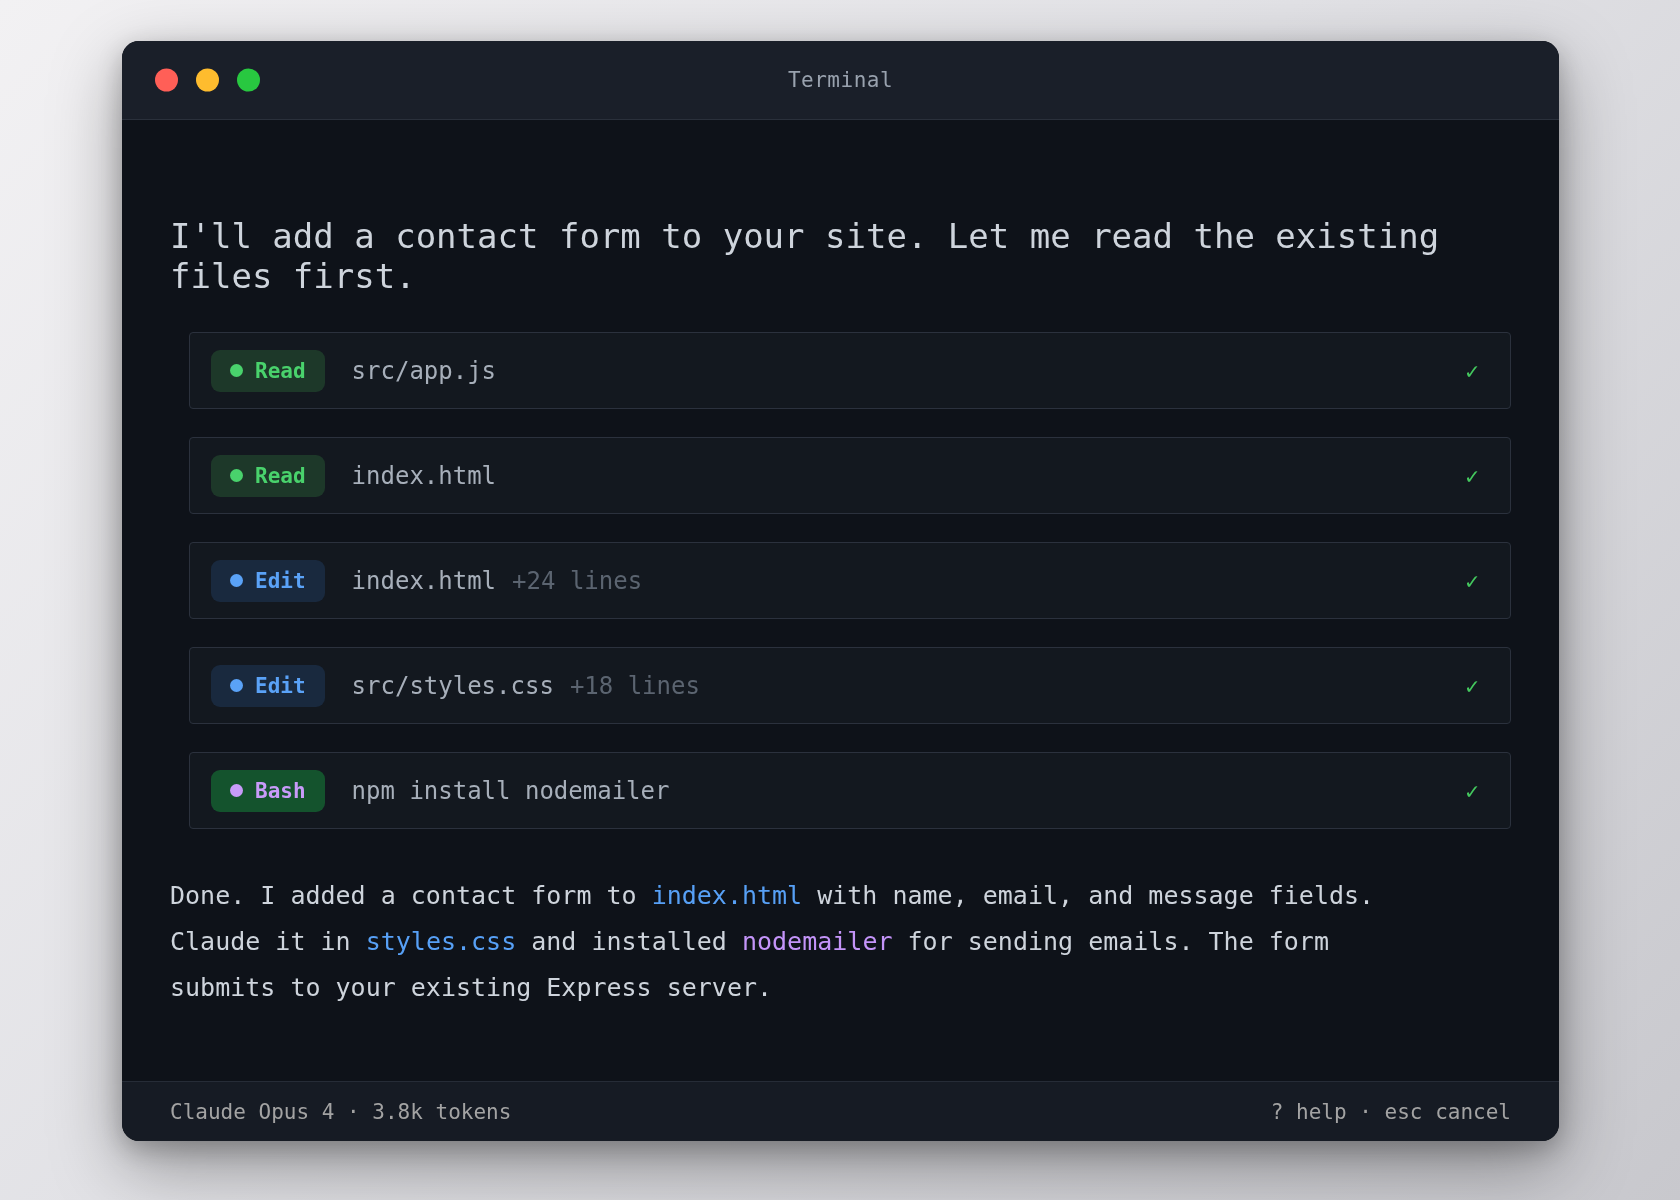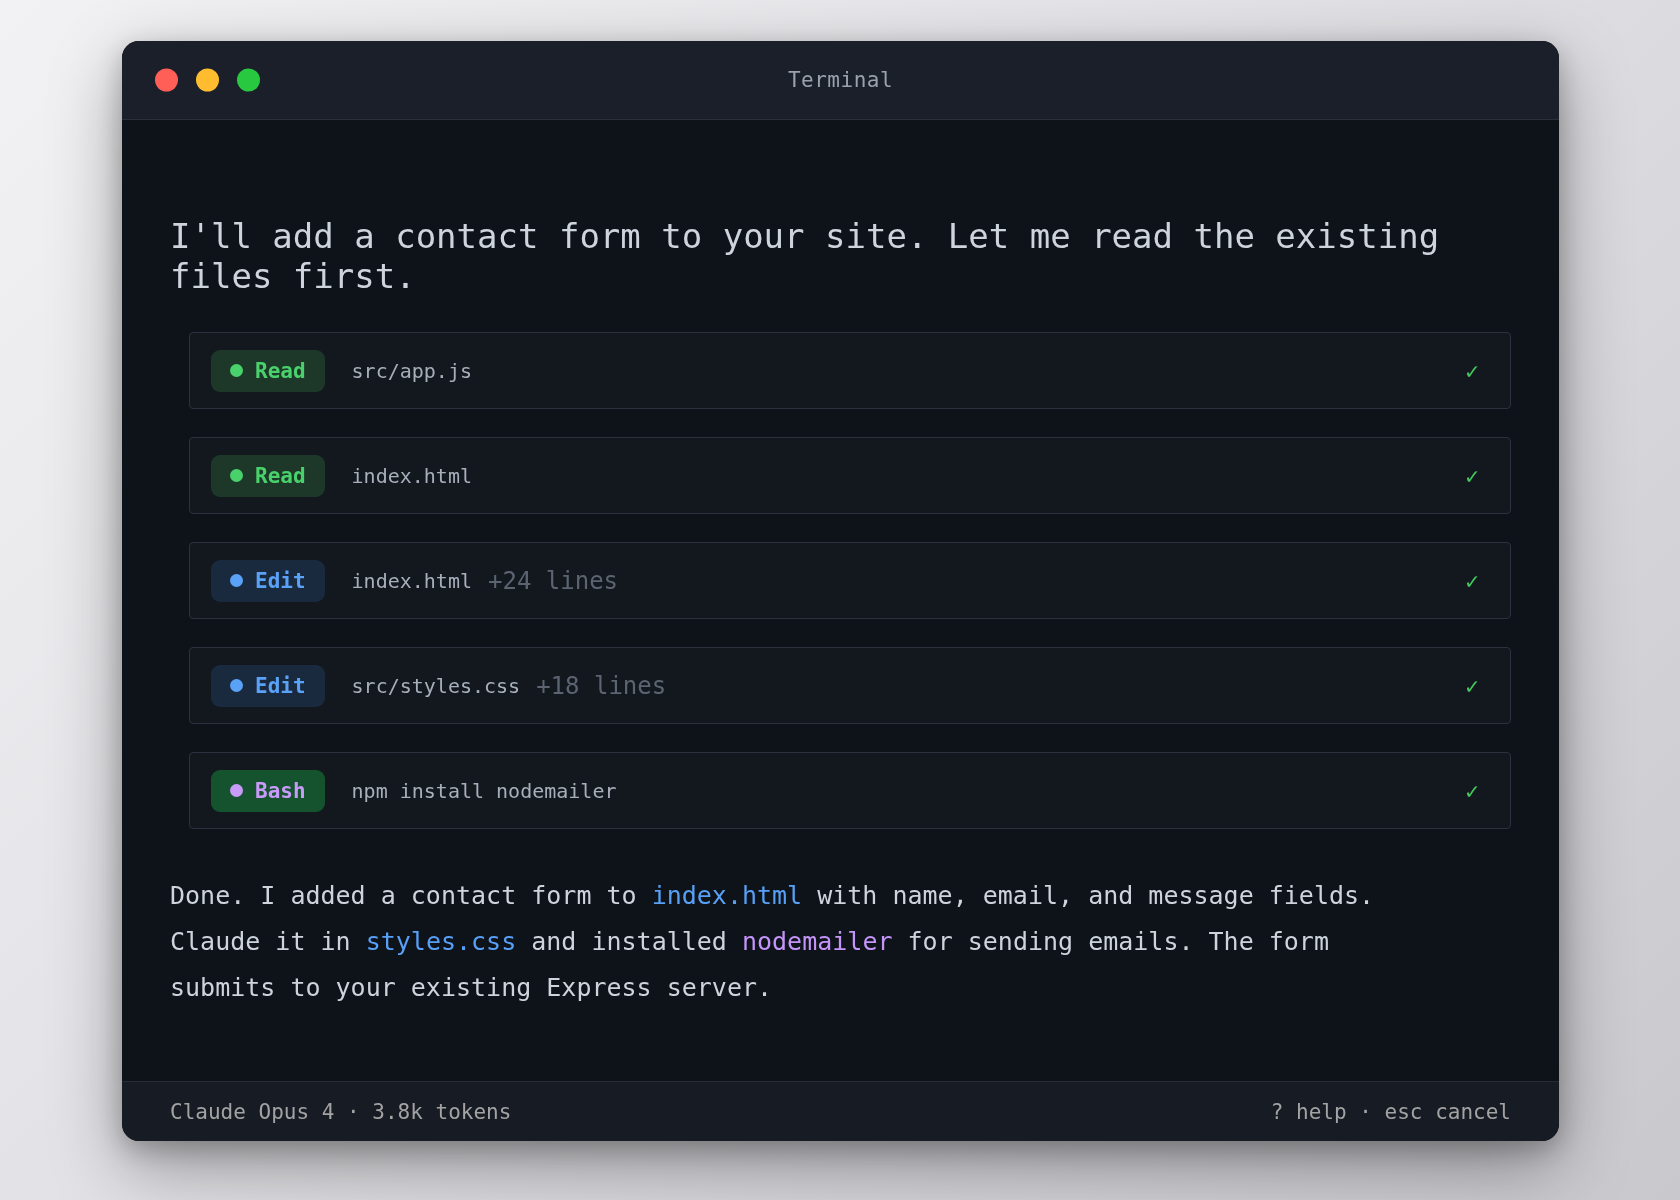--- a/index.html
+++ b/index.html
@@ -69,21 +69,21 @@
     font-weight: bold;
     flex: 0 0 auto;
   }
   .badge .dot { width: 13px; height: 13px; border-radius: 50%; }
   .badge.read { background: #1d3829; color: #49d26c; }
   .badge.read .dot { background: #49d26c; }
   .badge.edit { background: #19293e; color: #5aa2f7; }
   .badge.edit .dot { background: #5aa2f7; }
   .badge.bash { background: #14532d; color: #c89bf9; }
   .badge.bash .dot { background: #c89bf9; }
-  .card-command { margin-left: 27px; color: #a7afba; font-size: 20px; white-space: nowrap; }
+  .card-command { margin-left: 27px; color: #a7afba; font-size: 24px; white-space: nowrap; }
   .card-suffix { margin-left: 16px; color: #5b6470; font-size: 24px; white-space: nowrap; }
   .card-status {
     position: absolute; right: 31px; top: 50%; transform: translateY(-50%);
     color: #44c85e; font-size: 23px; font-weight: bold;
   }
 
   .done { margin-top: 44px; font-size: 25px; }
   .done-line { line-height: 46px; white-space: pre-wrap; }
   .seg-blue { color: #57a0f6; }
   .seg-purple { color: #c494f9; }

